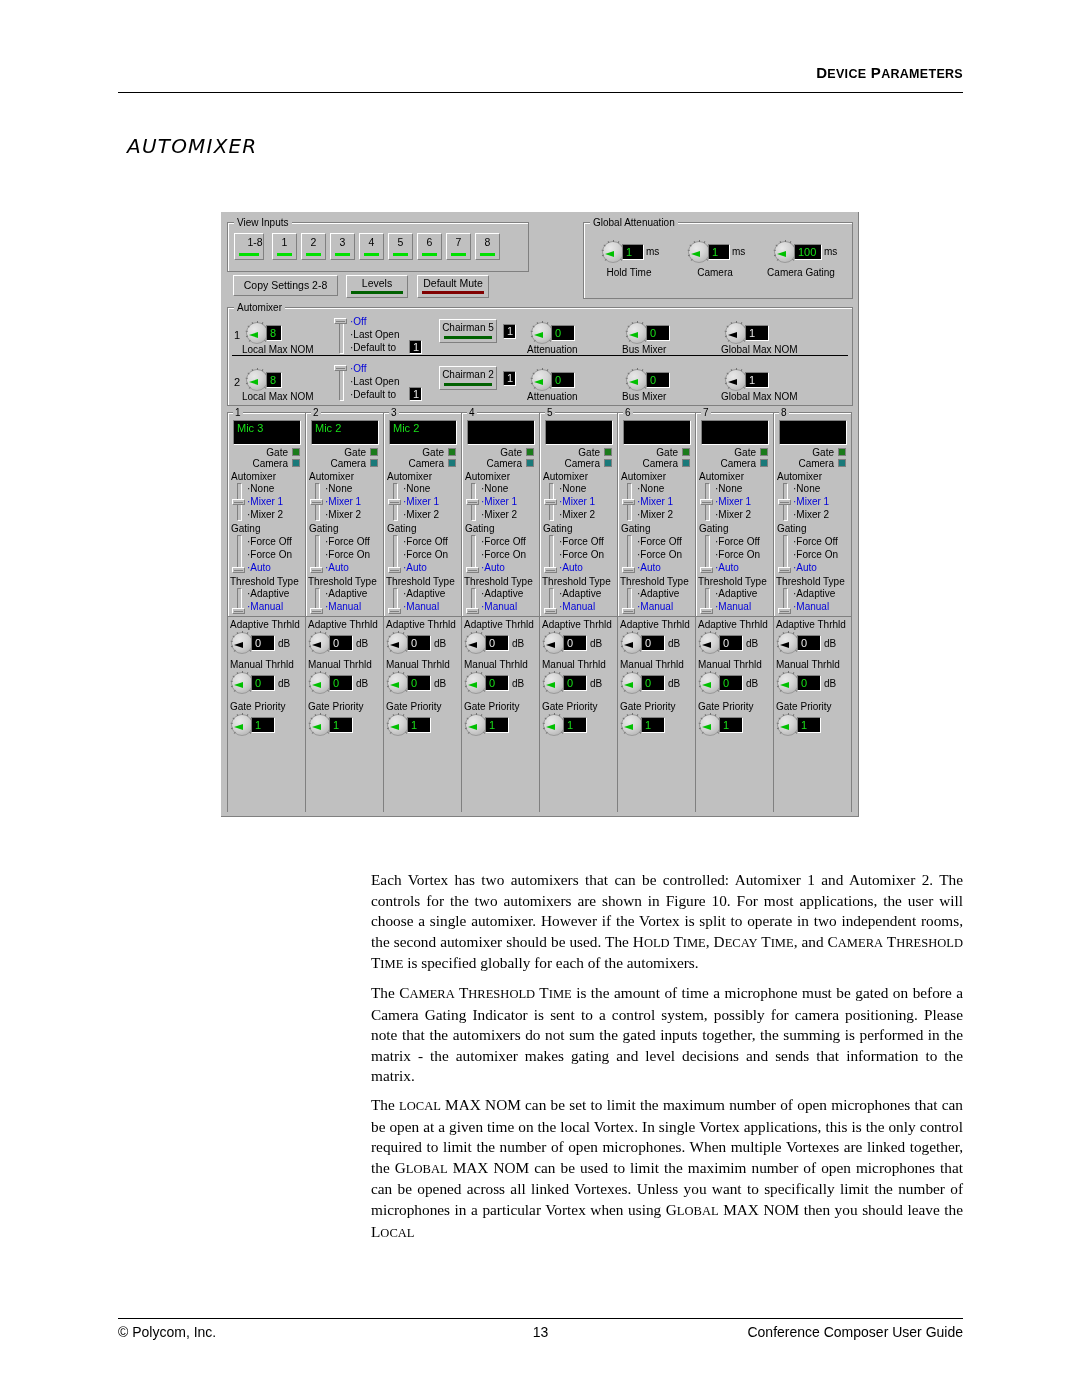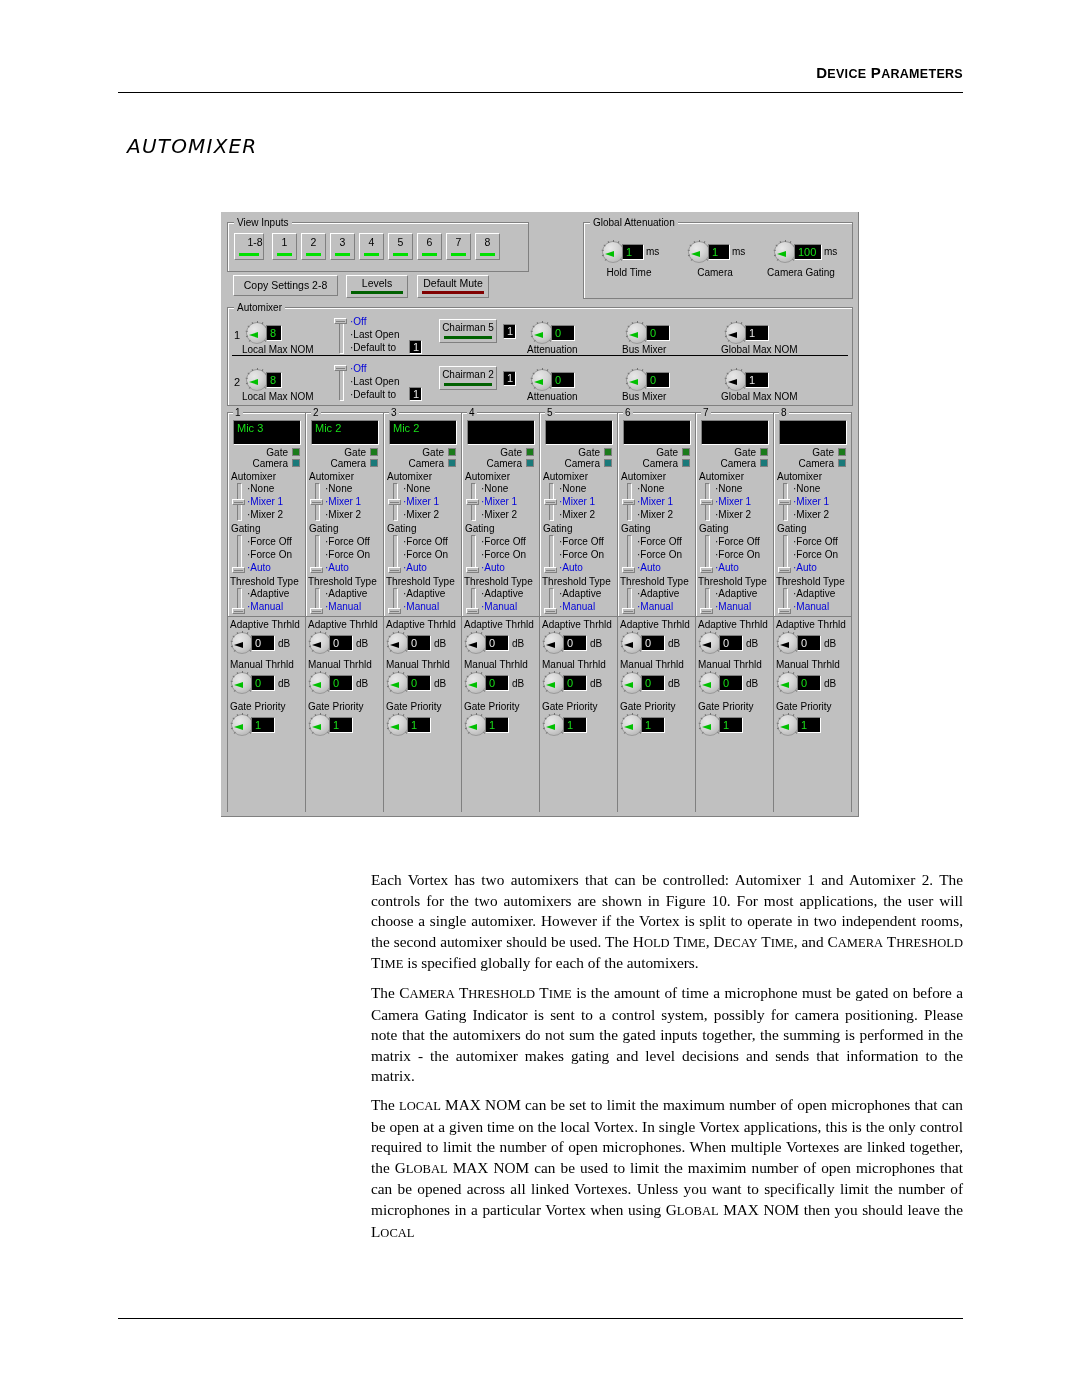--- a/index.html
+++ b/index.html
@@ -1068,13 +1068,18 @@
     </div>
 
 
   <div class="body">
     <p id="p1">Each Vortex has two automixers that can be controlled: Automixer 1 and Automixer 2.  The controls for the two automixers are shown in Figure 10.  For most applications, the user will choose a single automixer.  However if the Vortex is split to operate in two independent rooms, the second automixer should be used.  The <span class="sc-term">H<span style="font-size:.82em">OLD</span> T<span style="font-size:.82em">IME</span></span>, <span class="sc-term">D<span style="font-size:.82em">ECAY</span> T<span style="font-size:.82em">IME</span></span>, and <span class="sc-term">C<span style="font-size:.82em">AMERA</span> T<span style="font-size:.82em">HRESHOLD</span> T<span style="font-size:.82em">IME</span></span> is specified globally for each of the automixers.</p>
     <p id="p2">The <span class="sc-term">C<span style="font-size:.82em">AMERA</span> T<span style="font-size:.82em">HRESHOLD</span> T<span style="font-size:.82em">IME</span></span> is the amount of time a microphone must be gated on before a Camera Gating Indicator is sent to a control system, possibly for camera positioning.  Please note that the automixers do not sum the gated inputs together, the summing is performed in the matrix - the automixer makes gating and level decisions and sends that information to the matrix.</p>
     <p id="p3">The <span class="sc-term"><span style="font-size:.82em">LOCAL</span></span> MAX NOM can be set to limit the maximum number of open microphones that can be open at a given time on the local Vortex. In single Vortex applications, this is the only control required to limit the number of open microphones. When multiple Vortexes are linked together, the <span class="sc-term">G<span style="font-size:.82em">LOBAL</span> MAX NOM</span> can be used to limit the maximim number of open microphones that can be opened across all linked Vortexes.  Unless you want to specifically limit the number of microphones in a particular Vortex when using <span class="sc-term">G<span style="font-size:.82em">LOBAL</span> MAX NOM</span> then you should leave the <span class="sc-term">L<span style="font-size:.82em">OCAL</span></span></p>
   </div>
 
   <div class="ftr-rule"></div>
+  <div class="ftr">
+    <span class="l">© Polycom, Inc.</span>
+    <span class="c">13</span>
+    <span class="r">Conference Composer User Guide</span>
+  </div>
 </div>
 
 </body></html>

